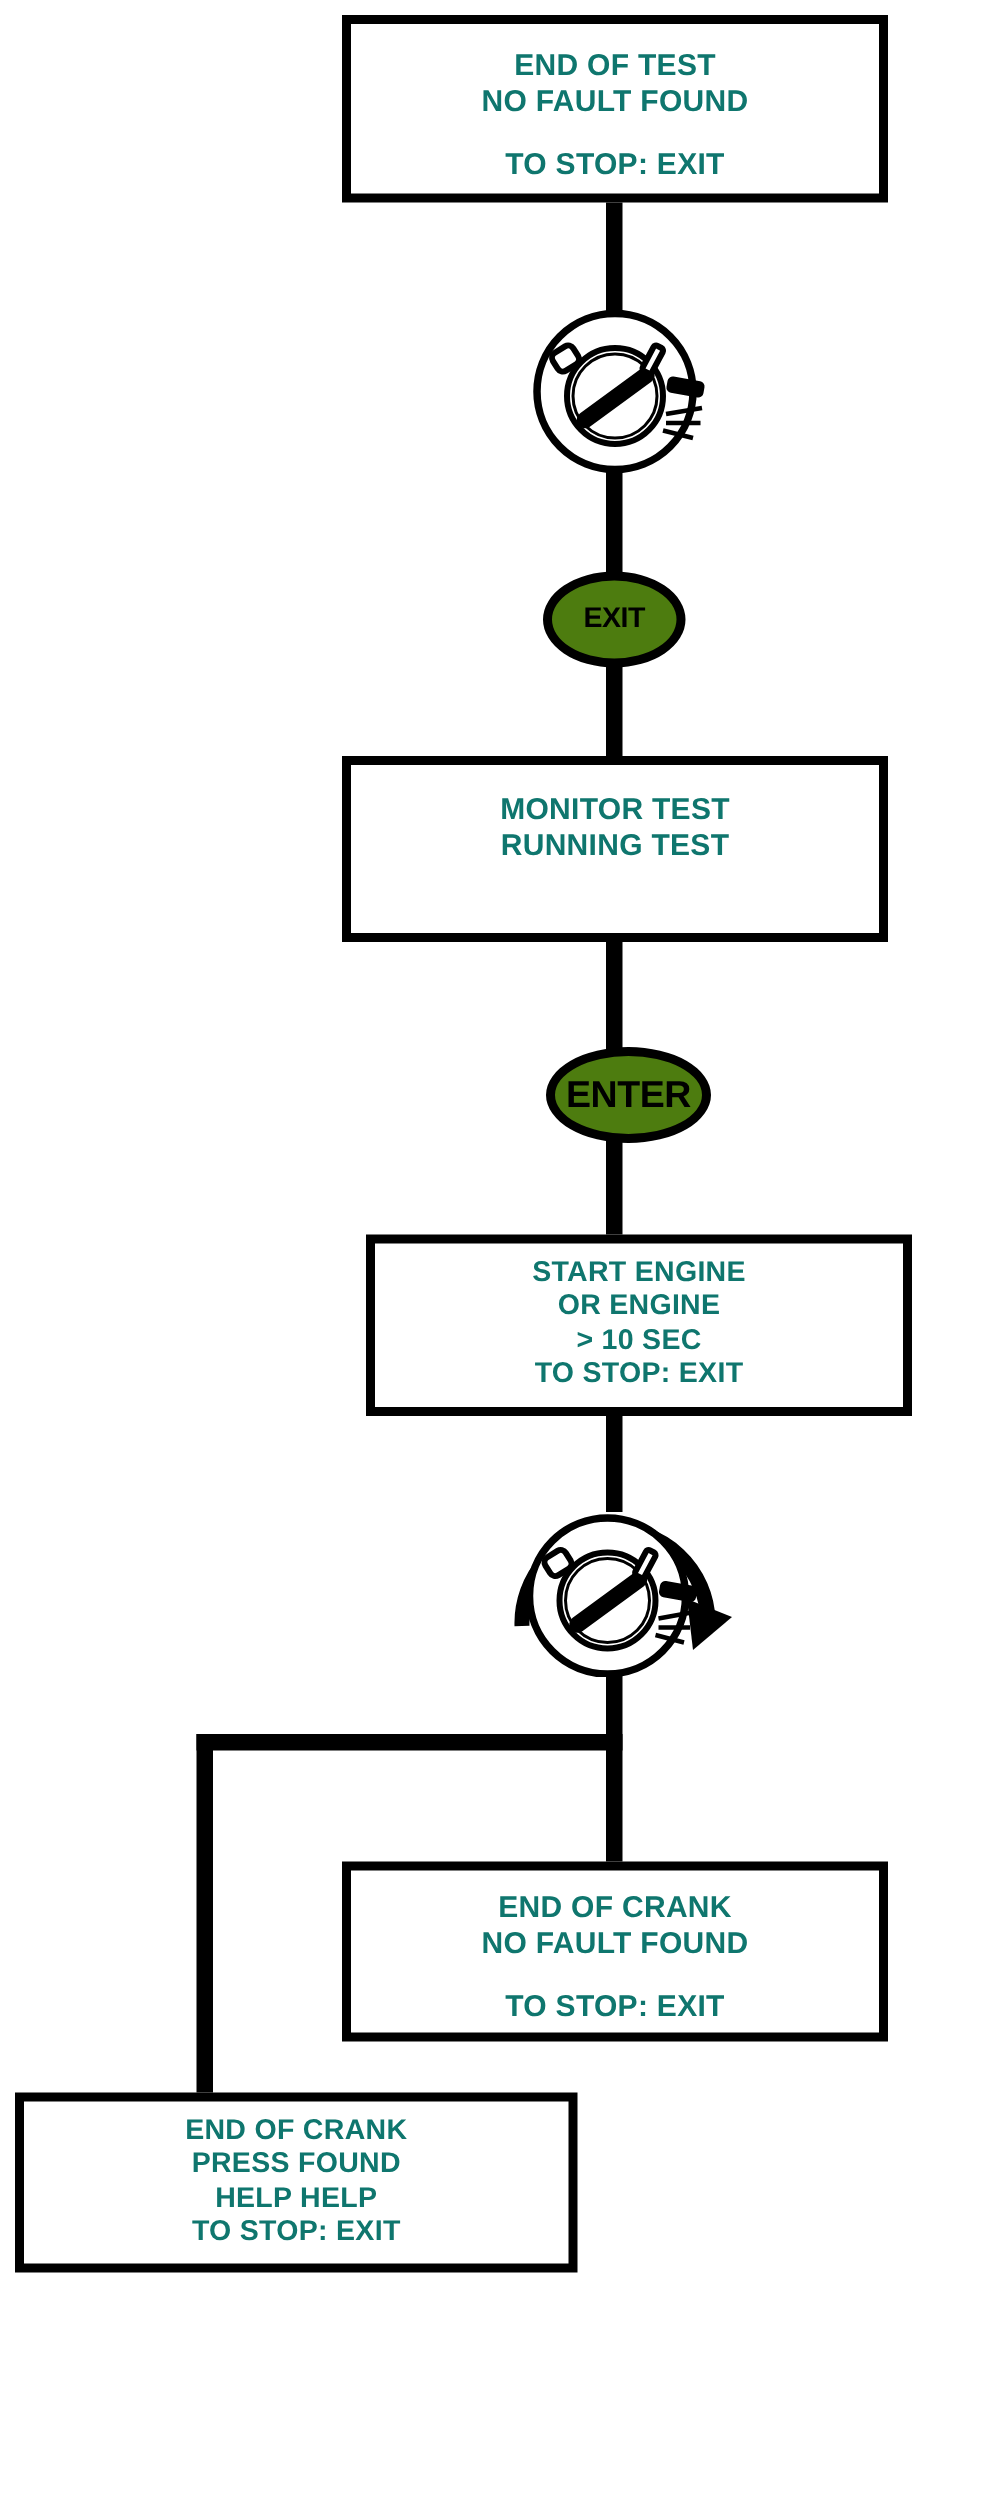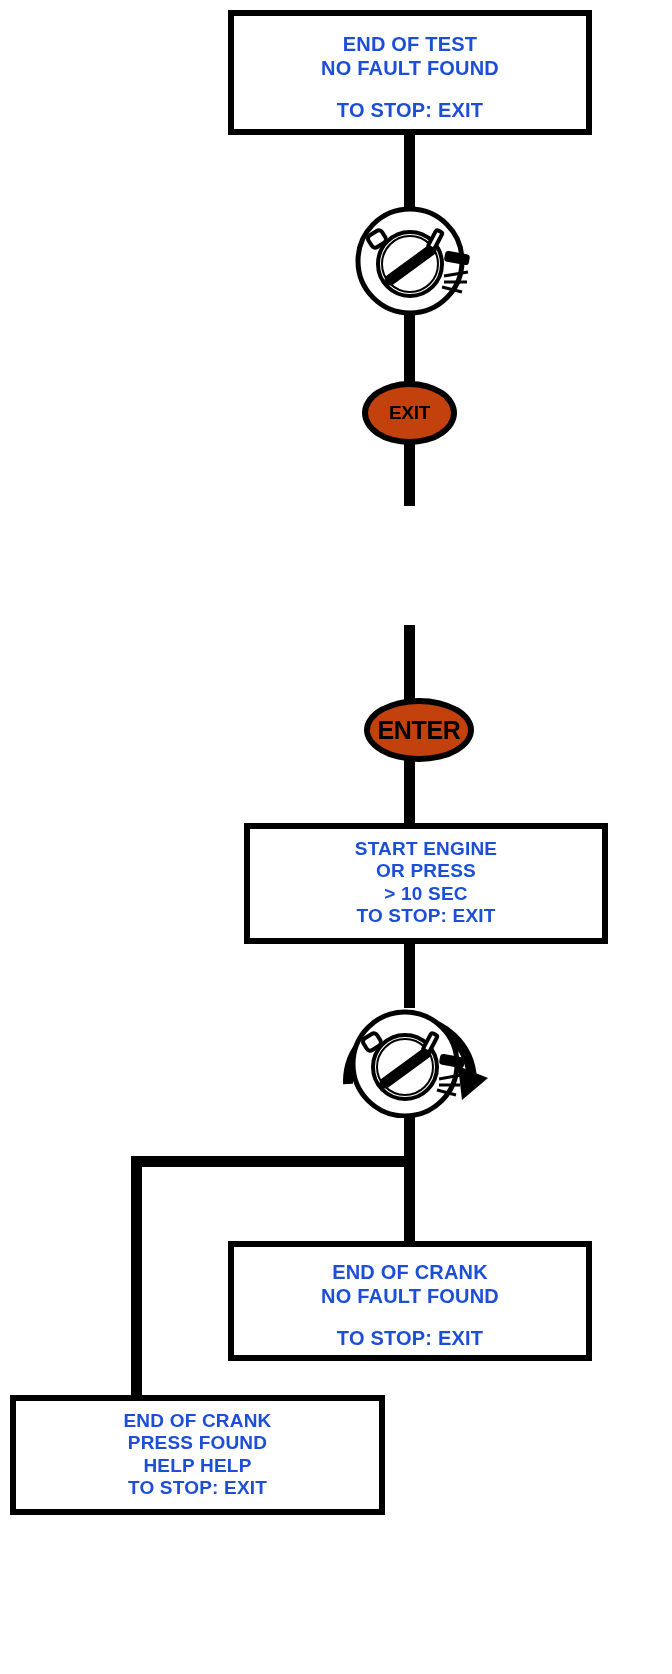--- a/index.html
+++ b/index.html
@@ -21,39 +21,39 @@
     border: 6px solid #000000;
     background: #ffffff;
     display: flex;
     flex-direction: column;
     align-items: center;
     justify-content: flex-start;
     z-index: 5;
   }
   .node-box .line {
     font-weight: bold;
-    color: #1d4ed8;
+    color: #0f766e;
     letter-spacing: 0.2px;
     white-space: nowrap;
     text-align: center;
     line-height: 1.18;
   }
   .node-box .line.gap {
     margin-top: 0.95em;
   }
   .connector {
     position: absolute;
     background: #000000;
     z-index: 1;
   }
   .term {
     position: absolute;
     box-sizing: border-box;
     border: 6px solid #000000;
-    background: #c2410c;
+    background: #4d7c0f;
     border-radius: 50%;
     display: flex;
     align-items: center;
     justify-content: center;
     z-index: 6;
   }
   .term span {
     font-weight: bold;
     color: #000000;
     white-space: nowrap;
@@ -115,28 +115,32 @@
       <line x1="104" y1="70" x2="128" y2="66" stroke="#000000" stroke-width="3"></line>
       <line x1="104" y1="76" x2="127" y2="76" stroke="#000000" stroke-width="3"></line>
       <line x1="102" y1="81" x2="122" y2="86" stroke="#000000" stroke-width="3"></line>
     </svg>
   </div>
 
   <div class="term" style="left:362px; top:381px; width:95px; height:64px; font-size:19px;">
     <span>EXIT</span>
   </div>
 
+  <div class="node-box" style="left:228px; top:504px; width:364px; height:124px; padding-top:19px; font-size:20px;">
+    <div class="line">MONITOR TEST</div>
+    <div class="line">RUNNING TEST</div>
+  </div>
 
   <div class="term" style="left:364px; top:698px; width:110px; height:64px; font-size:25px;">
     <span>ENTER</span>
   </div>
 
   <div class="node-box" style="left:244px; top:823px; width:364px; height:121px; padding-top:9px; font-size:19px;">
     <div class="line">START ENGINE</div>
-    <div class="line">OR PRESS</div>
+    <div class="line">OR ENGINE</div>
     <div class="line">&gt; 10 SEC</div>
     <div class="line">TO STOP: EXIT</div>
   </div>
 
   <div class="switch" style="left:330px; top:1000px; width:165px; height:118px;">
     <svg width="165" height="118" viewBox="0 0 165 118" xmlns="http://www.w3.org/2000/svg">
 
       <path d="M 18 84 A 62 62 0 0 1 142 80" fill="none" stroke="#000000" stroke-width="10" stroke-linecap="butt"></path>
       <polygon points="128,66 158,78 132,100" fill="#000000"></polygon>
 

